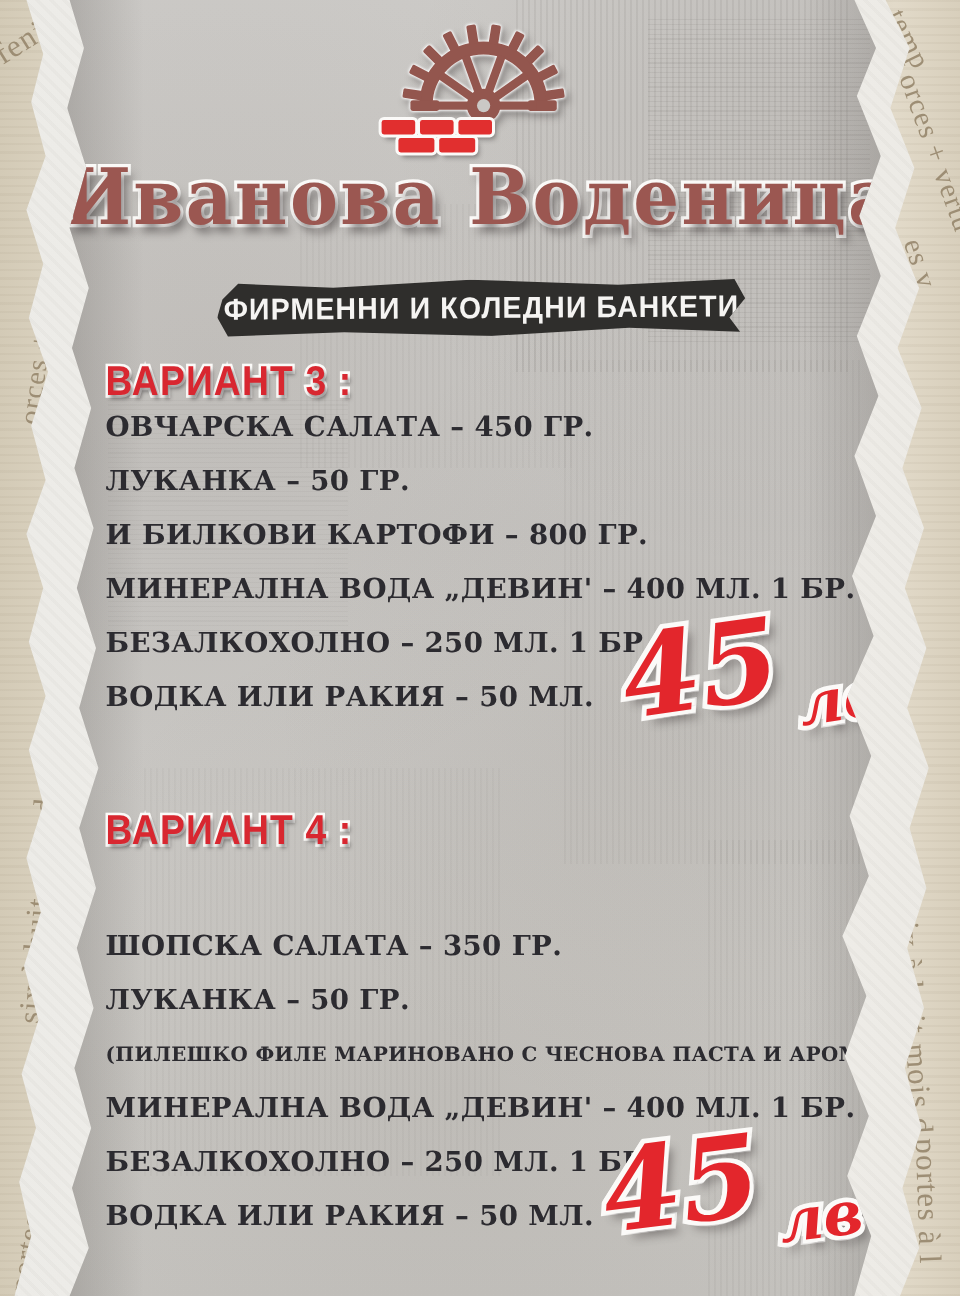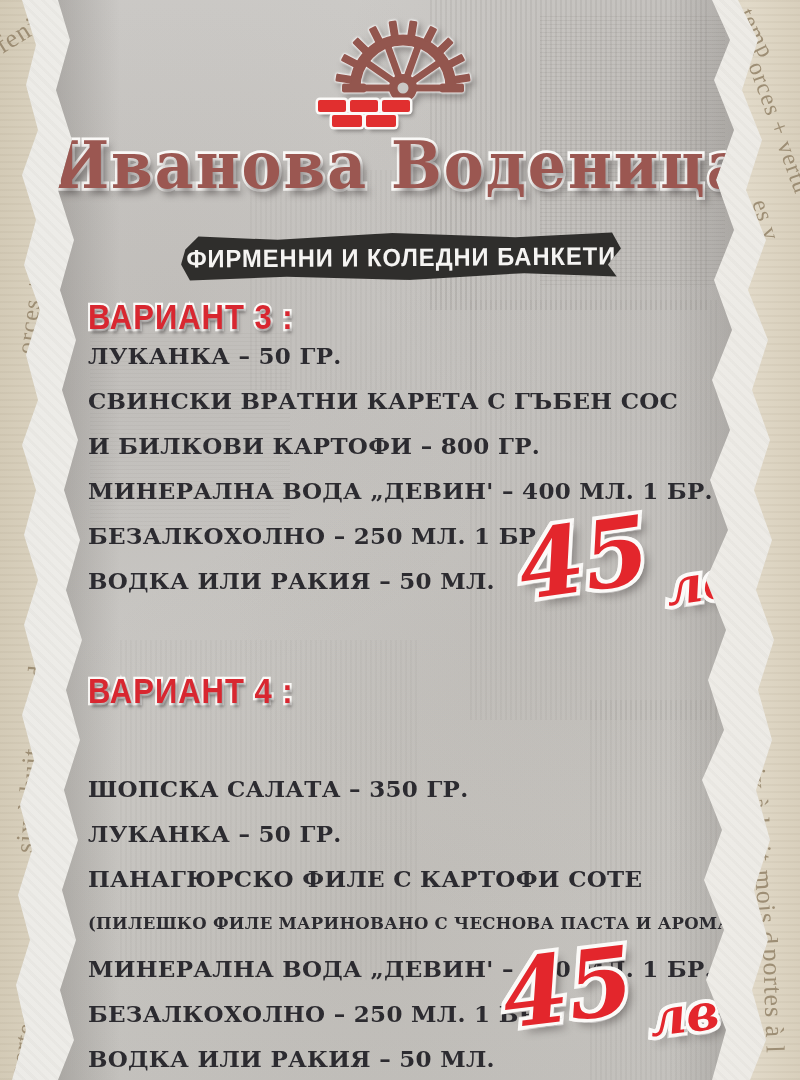--- a/index.html
+++ b/index.html
@@ -179,36 +179,35 @@
       <div class="brick b5"></div>
     </div>
 
     <div class="title">Иванова Воденица</div>
     <div class="banner">
       <span>ФИРМЕННИ И КОЛЕДНИ БАНКЕТИ</span>
     </div>
 
     <div class="vheading vh3">ВАРИАНТ 3 :</div>
     <div class="items its3">
+      <div class="item">ОВЧАРСКА САЛАТА – 450 ГР.</div>
       <div class="item">ЛУКАНКА – 50 ГР.</div>
-      <div class="item">СВИНСКИ ВРАТНИ КАРЕТА С ГЪБЕН СОС</div>
       <div class="item">И БИЛКОВИ КАРТОФИ – 800 ГР.</div>
       <div class="item">МИНЕРАЛНА ВОДА „ДЕВИН' – 400 МЛ. 1 БР.</div>
       <div class="item">БЕЗАЛКОХОЛНО – 250 МЛ. 1 БР.</div>
       <div class="item">ВОДКА ИЛИ РАКИЯ – 50 МЛ.</div>
     </div>
     <div class="price price1">
       <span class="amt">45</span><span class="cur">лв</span>
     </div>
 
     <div class="vheading vh4">ВАРИАНТ 4 :</div>
     <div class="items its4">
       <div class="item">ШОПСКА САЛАТА – 350 ГР.</div>
       <div class="item">ЛУКАНКА – 50 ГР.</div>
-      <div class="item">ПАНАГЮРСКО ФИЛЕ С КАРТОФИ СОТЕ</div>
       <div class="item small">(ПИЛЕШКО ФИЛЕ МАРИНОВАНО С ЧЕСНОВА ПАСТА И АРОМАТНИ БИЛКИ)</div>
       <div class="item">МИНЕРАЛНА ВОДА „ДЕВИН' – 400 МЛ. 1 БР.</div>
       <div class="item">БЕЗАЛКОХОЛНО – 250 МЛ. 1 БР.</div>
       <div class="item">ВОДКА ИЛИ РАКИЯ – 50 МЛ.</div>
     </div>
     <div class="price price2">
       <span class="amt">45</span><span class="cur">лв</span>
     </div>
   </div>
 </div>

